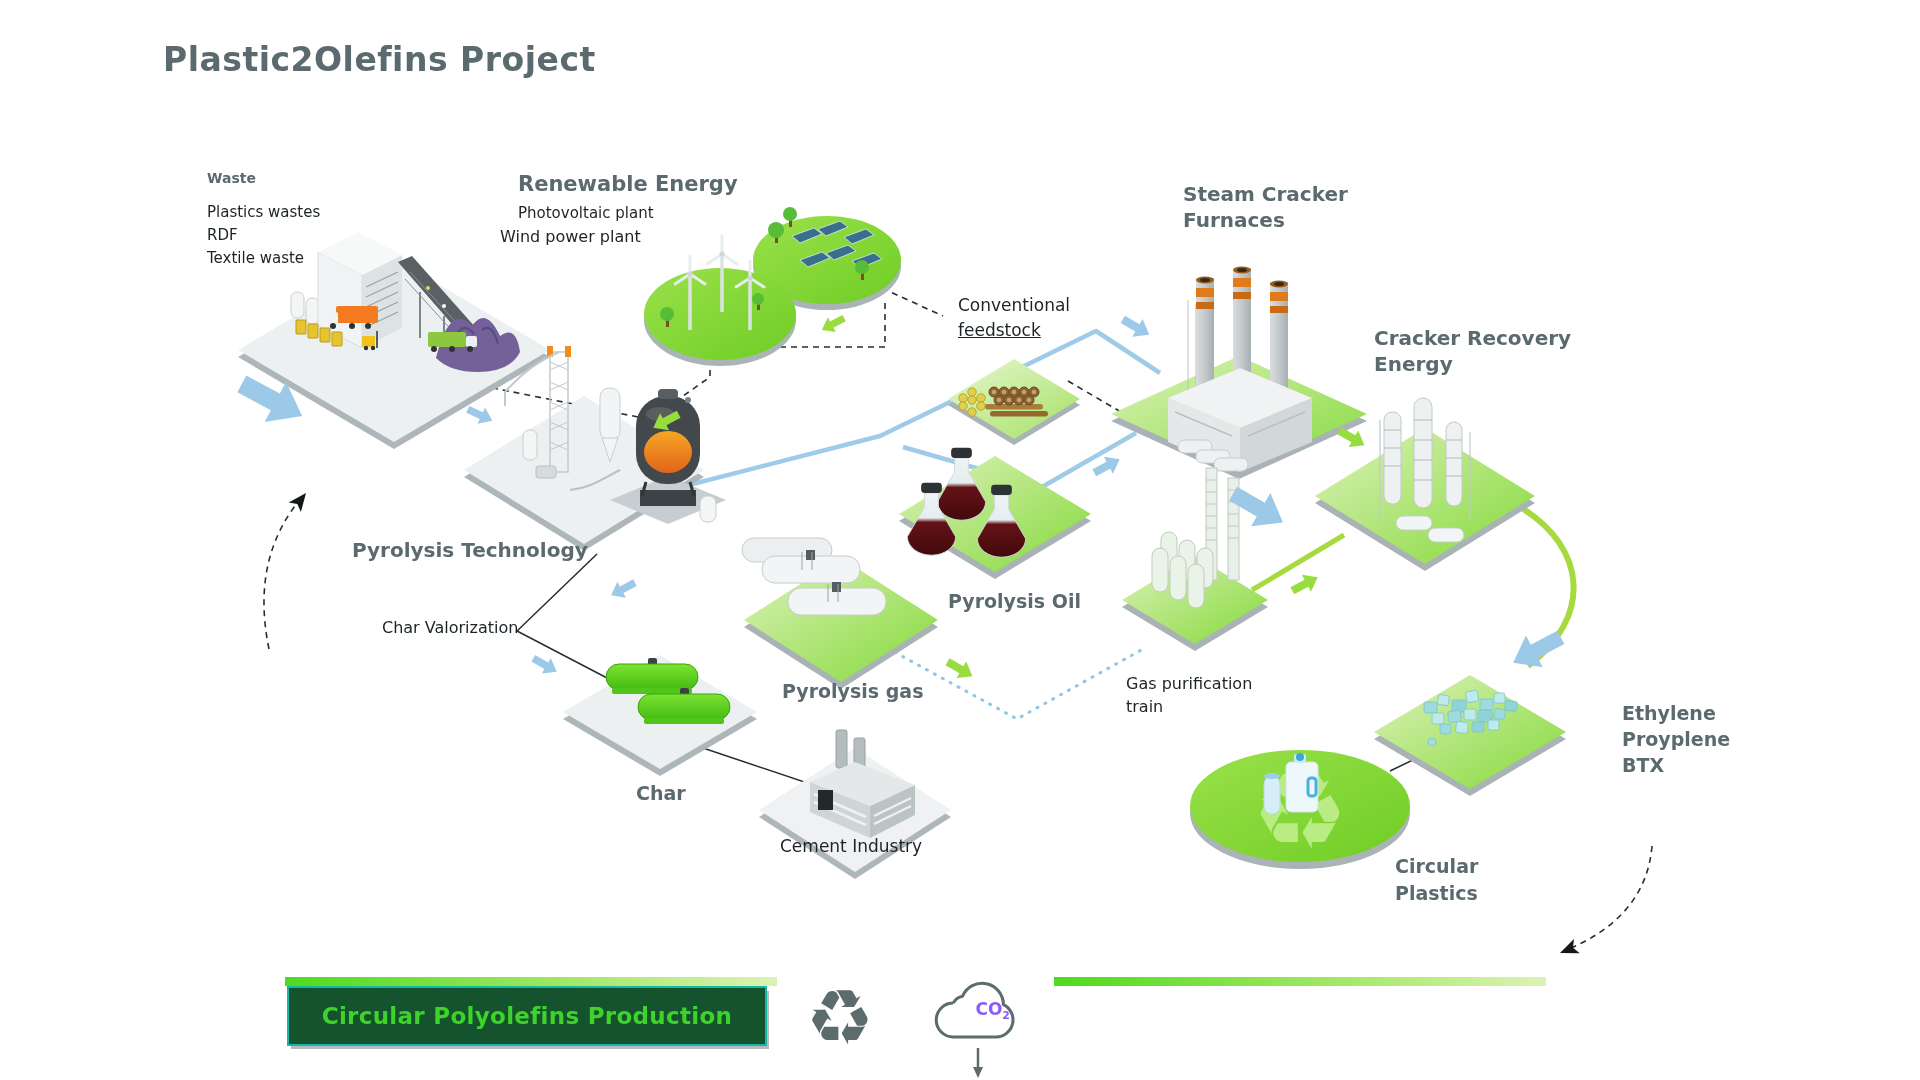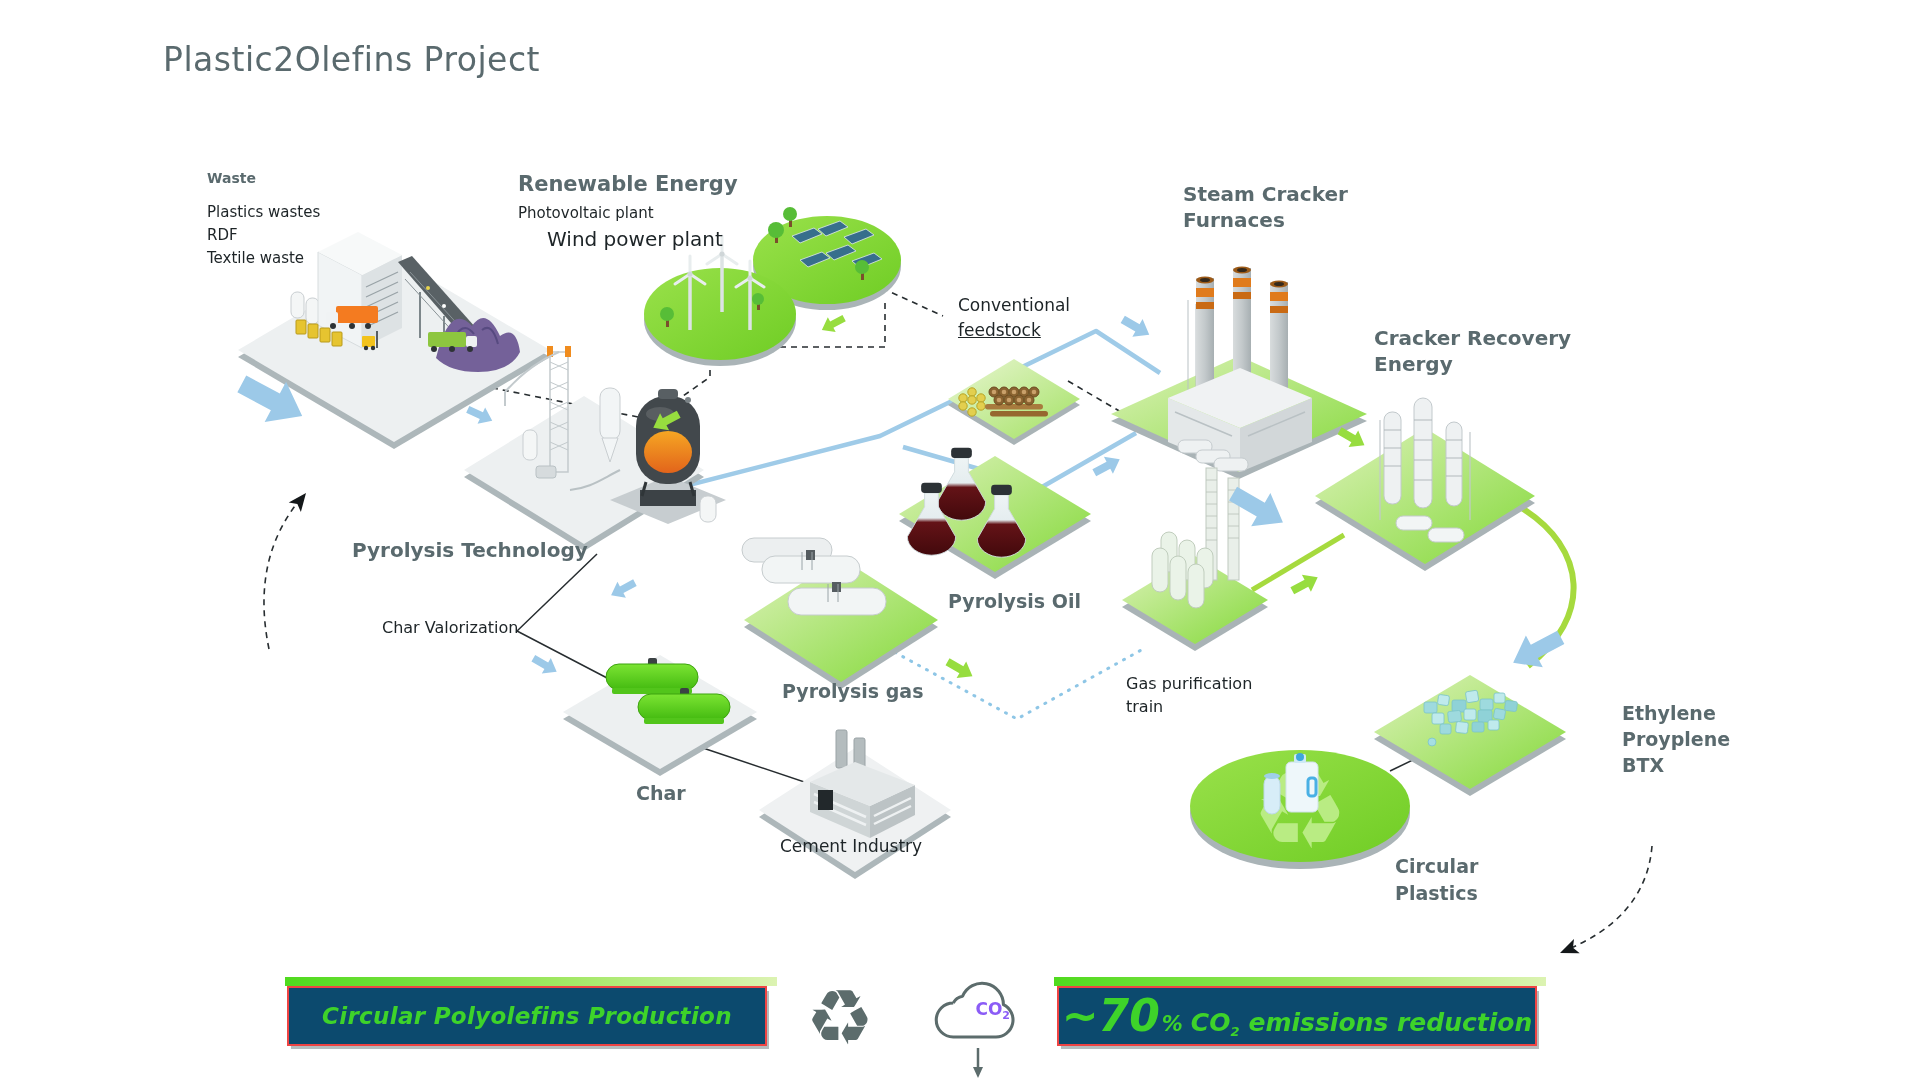--- a/index.html
+++ b/index.html
@@ -2,36 +2,36 @@
 <html><head>
 <meta charset="utf-8">
 <style>
   html,body{margin:0;padding:0;background:#fff;}
   #stage{position:relative;width:1920px;height:1080px;background:#ffffff;overflow:hidden;
          font-family:"DejaVu Sans","Liberation Sans",sans-serif;}
   #gfx{position:absolute;left:0;top:0;}
   .lab{position:absolute;white-space:nowrap;}
   .lb{font-weight:bold;color:#5a6a6e;}
   .lr{color:#1d2427;}
-  .title{font-size:33px;font-weight:normal;color:#5a6a6e;letter-spacing:.5px;}
+  .title{font-size:33px;font-weight:bold;color:#5a6a6e;letter-spacing:.5px;}
   
   .logo{position:absolute;left:1662px;top:8px;width:130px;height:130px;}
   .logo .ball{position:absolute;left:20px;top:8px;width:66px;height:66px;border-radius:50%;
     background:linear-gradient(180deg,#ffb300 0%,#ff8a00 40%,#f0461f 62%,#d52b1e 100%);}
   .logo .band{position:absolute;left:6px;top:38px;width:96px;height:17px;border-radius:3px;
     background:linear-gradient(180deg,#ffffff 0%,#f2f2f2 55%,#c9cccd 100%);transform:rotate(-9deg);
     box-shadow:0 2px 2px rgba(0,0,0,.18);}
   .logo .brand{position:absolute;left:0;top:84px;width:110px;text-align:center;
     font-size:19px;font-weight:bold;font-style:italic;color:#0c0f10;letter-spacing:1px;}
   .logo .sub{position:absolute;left:0;top:112px;width:110px;text-align:center;
     font-size:12.5px;color:#6a7478;}
   
   .bar{position:absolute;height:9px;background:linear-gradient(90deg,#4fda1e 0%,#9fe761 55%,#dcf3b2 100%);}
-  .bbox{position:absolute;width:476px;height:56px;background:#0c4a6e;border:2px solid #ef4444;
-    box-shadow:3px 4px 0 -1px #b6bcbe;display:flex;align-items:center;justify-content:center;font-style:italic;}
+  .bbox{position:absolute;width:476px;height:56px;background:#14532d;border:2px solid #14b8a6;
+    box-shadow:3px 4px 0 -1px #b6bcbe;display:flex;align-items:center;justify-content:center;}
   .bgreen{color:#3ed32a;font-weight:bold;}
   .bb-left{font-size:23px;letter-spacing:.3px;}
   .rb{display:flex;align-items:baseline;justify-content:center;width:100%;}
   .rb .big{font-size:44px;line-height:1;}
   .rb .pct{font-size:21px;margin-left:2px;}
   .rb .gas{font-size:25px;margin-left:8px;}
   .rb .gsub{font-size:13px;transform:translateY(5px);}
   .rb .rest{font-size:25px;margin-left:9px;}
   .recy{position:absolute;left:806px;top:980px;font-size:76px;line-height:1;color:#5c6c6c;}
   .co2t{position:absolute;left:946px;top:999px;width:64px;text-align:right;color:#8b5cf6;font-weight:bold;}
@@ -466,21 +466,21 @@
 <div class="lab title" style="left:163px;top:40px;">Plastic2Olefins Project</div>
 
 
 <div class="lab lb" style="left:207px;top:170px;font-size:14px;">Waste</div>
 <div class="lab lr" style="left:207px;top:203px;font-size:15px;">Plastics wastes</div>
 <div class="lab lr" style="left:207px;top:226px;font-size:15px;">RDF</div>
 <div class="lab lr" style="left:207px;top:249px;font-size:15px;">Textile waste</div>
 
 <div class="lab lb" style="left:518px;top:172px;font-size:21px;">Renewable Energy</div>
 <div class="lab lr" style="left:518px;top:204px;font-size:15px;">Photovoltaic plant</div>
-<div class="lab lr" style="left:547px;top:227px;font-size:20px;">Wind power plant</div>
+<div class="lab lr" style="left:500px;top:227px;font-size:16px;">Wind power plant</div>
 
 <div class="lab lr" style="left:958px;top:295px;font-size:17px;">Conventional</div>
 <div class="lab lr" style="left:958px;top:320px;font-size:17px;text-decoration:underline;">feedstock</div>
 
 <div class="lab lb" style="left:1183px;top:182px;font-size:20px;">Steam Cracker</div>
 <div class="lab lb" style="left:1183px;top:208px;font-size:20px;">Furnaces</div>
 
 <div class="lab lb" style="left:1374px;top:326px;font-size:20px;">Cracker Recovery</div>
 <div class="lab lb" style="left:1374px;top:352px;font-size:20px;">Energy</div>
 
@@ -505,23 +505,14 @@
 
 <div class="bar" style="left:285px;top:977px;width:492px;"></div>
 <div class="bbox" style="left:287px;top:986px;">
   <span class="bgreen bb-left">Circular Polyolefins Production</span>
 </div>
 
 <div class="recy">♻</div>
 <div class="co2t"><span class="g">CO</span><span class="s">2</span></div>
 
 <div class="bar" style="left:1054px;top:977px;width:492px;"></div>
-<div class="bbox" style="left:1057px;top:986px;">
-  <div class="rb bgreen">
-    <span class="big">~70</span>
-    <span class="pct">%</span>
-    <span class="gas">CO</span>
-    <span class="gsub">2</span>
-    <span class="rest">emissions reduction</span>
-  </div>
+
 </div>
 
-</div>
-
 </body></html>

